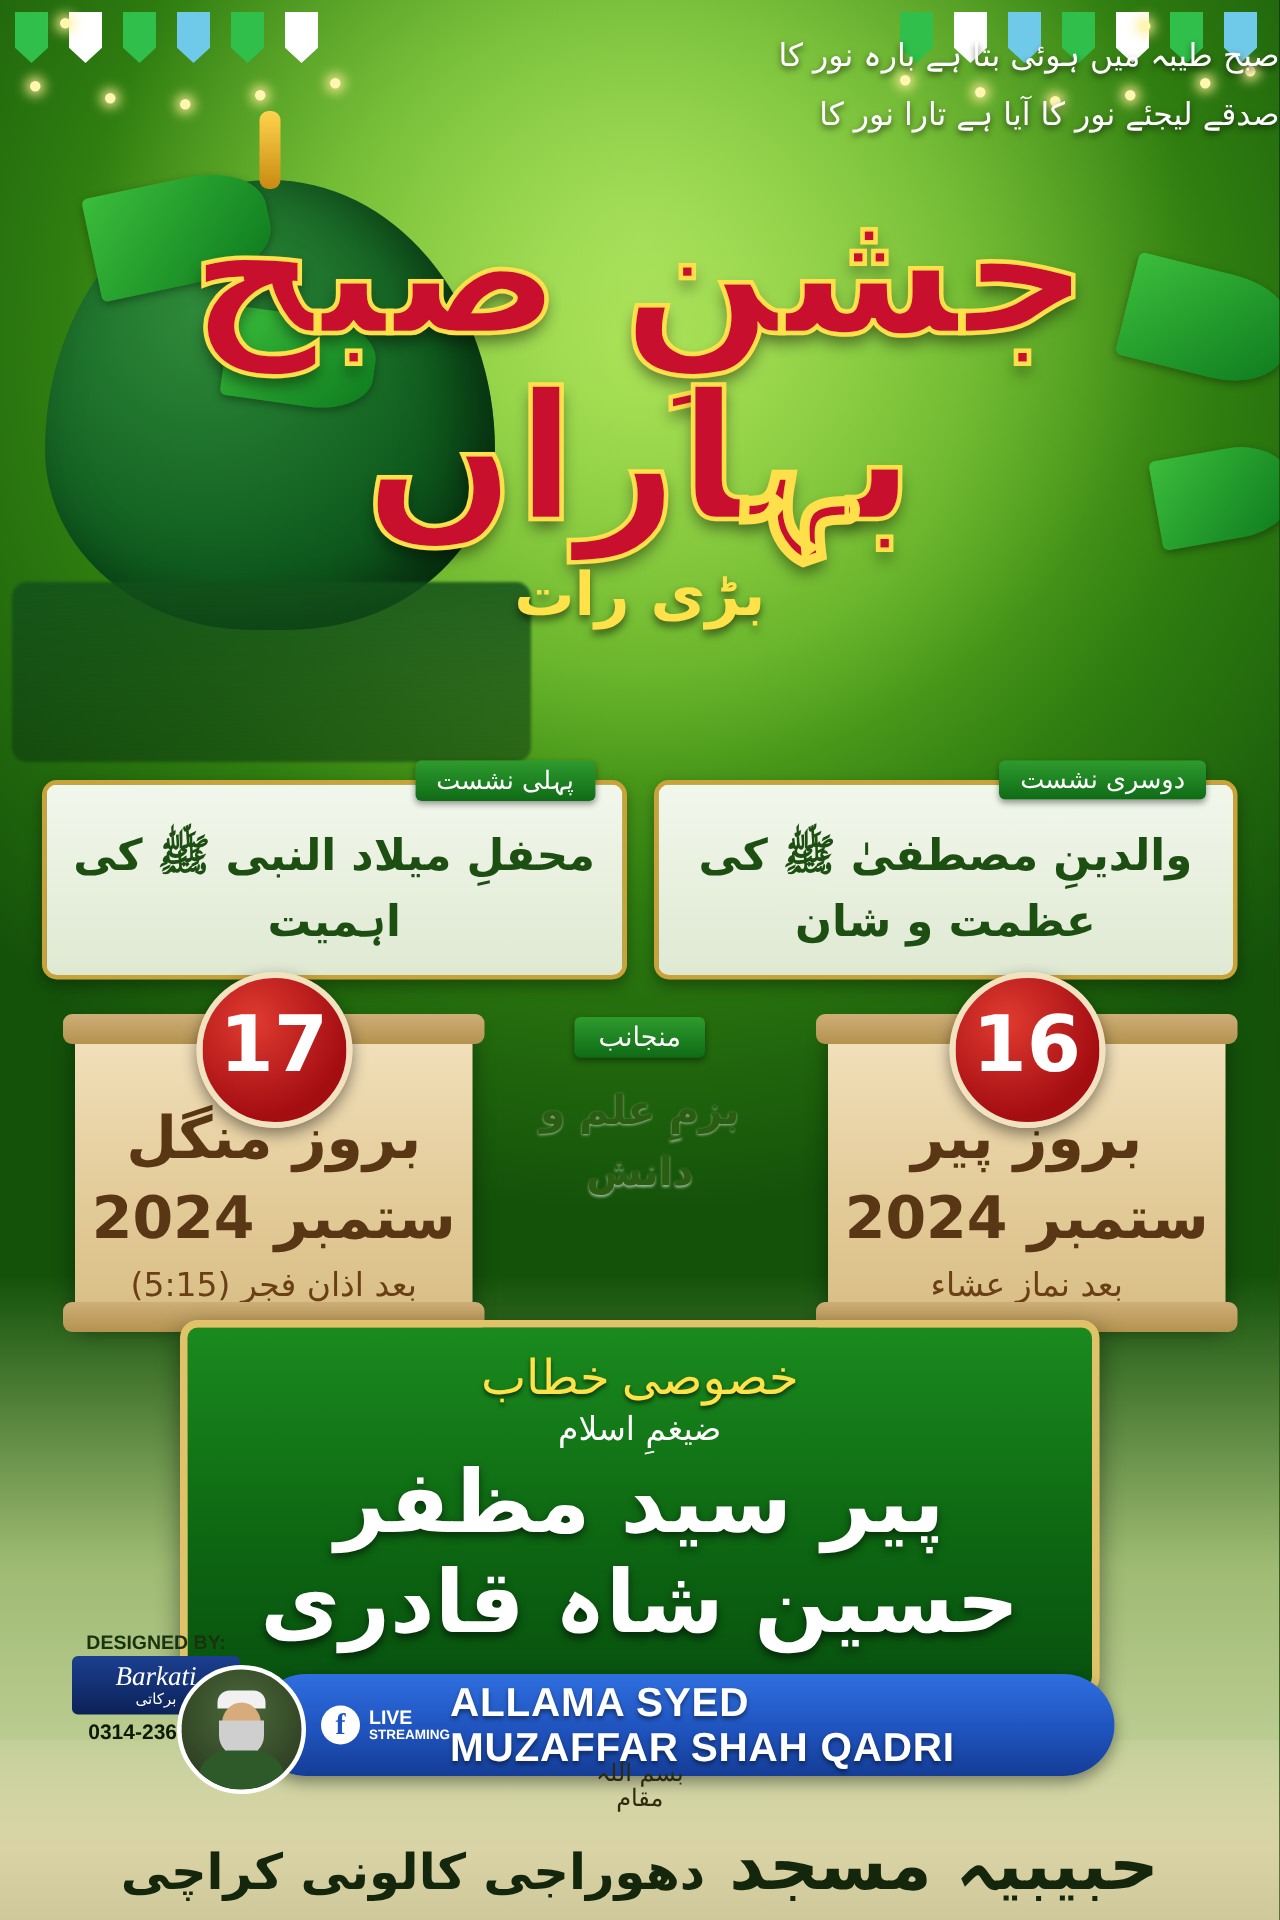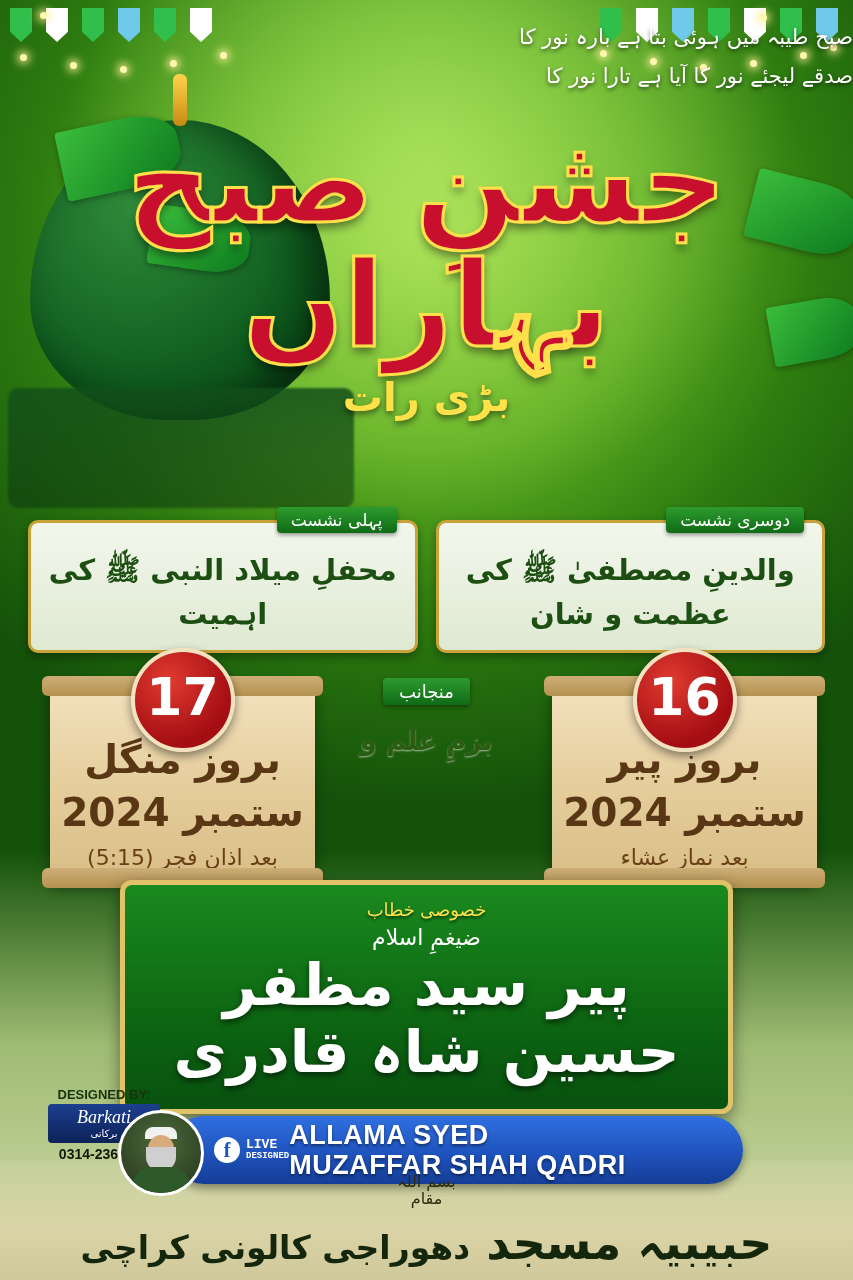--- a/index.html
+++ b/index.html
@@ -289,22 +289,22 @@
     right: 120px;
     background: linear-gradient(180deg, #1a8a1e 0%, #0d6612 60%, #08520f 100%);
     border: 5px solid #e0c268;
     border-radius: 12px;
     padding: 14px 10px 24px;
     text-align: center;
     direction: rtl;
     box-shadow: 0 6px 16px rgba(0,0,0,0.45);
   }
   .speaker-label {
-    font-family: Liberation Sans, sans-serif;
-    font-size: 18px;
+    font-family: Liberation Serif, serif;
+    font-size: 32px;
     color: #ffe14a;
     text-shadow: 0 2px 3px rgba(0,0,0,0.6);
   }
   .speaker-title {
     margin-top: 4px;
     font-family: "DejaVu Sans", sans-serif;
     font-size: 22px;
     color: #ffffff;
   }
   .speaker-name {
@@ -418,21 +418,21 @@
     color: #1f53bd;
     font-family: "Liberation Serif", serif;
     font-weight: bold;
     font-size: 20px;
     line-height: 26px;
     text-align: center;
     margin-left: 44px;
   }
   .live-tag {
     color: #ffffff;
-    font-family: Liberation Mono, monospace;
+    font-family: Liberation Sans, sans-serif;
     font-size: 13px;
     font-weight: bold;
     margin-left: 6px;
     line-height: 1.1;
   }
   .live-name {
     flex: 1;
     color: #ffffff;
     font-family: "Liberation Sans", sans-serif;
     font-weight: bold;
@@ -548,20 +548,21 @@
       <div class="badge">16</div>
       <div class="scroll-month">بروز پیر</div>
       <div class="scroll-month">ستمبر 2024</div>
       <div class="scroll-time">بعد نمازِ عشاء</div>
     </div>
 
     <div class="center-tag">
       <div class="ribbon">منجانب</div>
       <div class="lines">
         <div>بزمِ علم و</div>
+        <div>دانش</div>
       </div>
     </div>
 
     <div class="scroll scroll-left">
       <div class="badge">17</div>
       <div class="scroll-month">بروز منگل</div>
       <div class="scroll-month">ستمبر 2024</div>
       <div class="scroll-time">بعد اذانِ فجر (5:15)</div>
     </div>
   </div>
@@ -584,21 +585,21 @@
   <div class="live-bar">
     <div class="live-photo">
       <div class="cap"></div>
       <div class="face"></div>
       <div class="beard"></div>
       <div class="body"></div>
     </div>
     <div class="fb-icon">f</div>
     <div class="live-tag">
       <div>LIVE</div>
-      <div style="font-size:9px">DESIGNED</div>
+      <div style="font-size:9px">STREAMING</div>
     </div>
     <div class="live-name">
       <div>ALLAMA SYED</div>
       <div>MUZAFFAR SHAH QADRI</div>
     </div>
   </div>
 
   <div class="venue-emblem">
     <div>بسم اللہ</div>
     <div>مقام</div>

